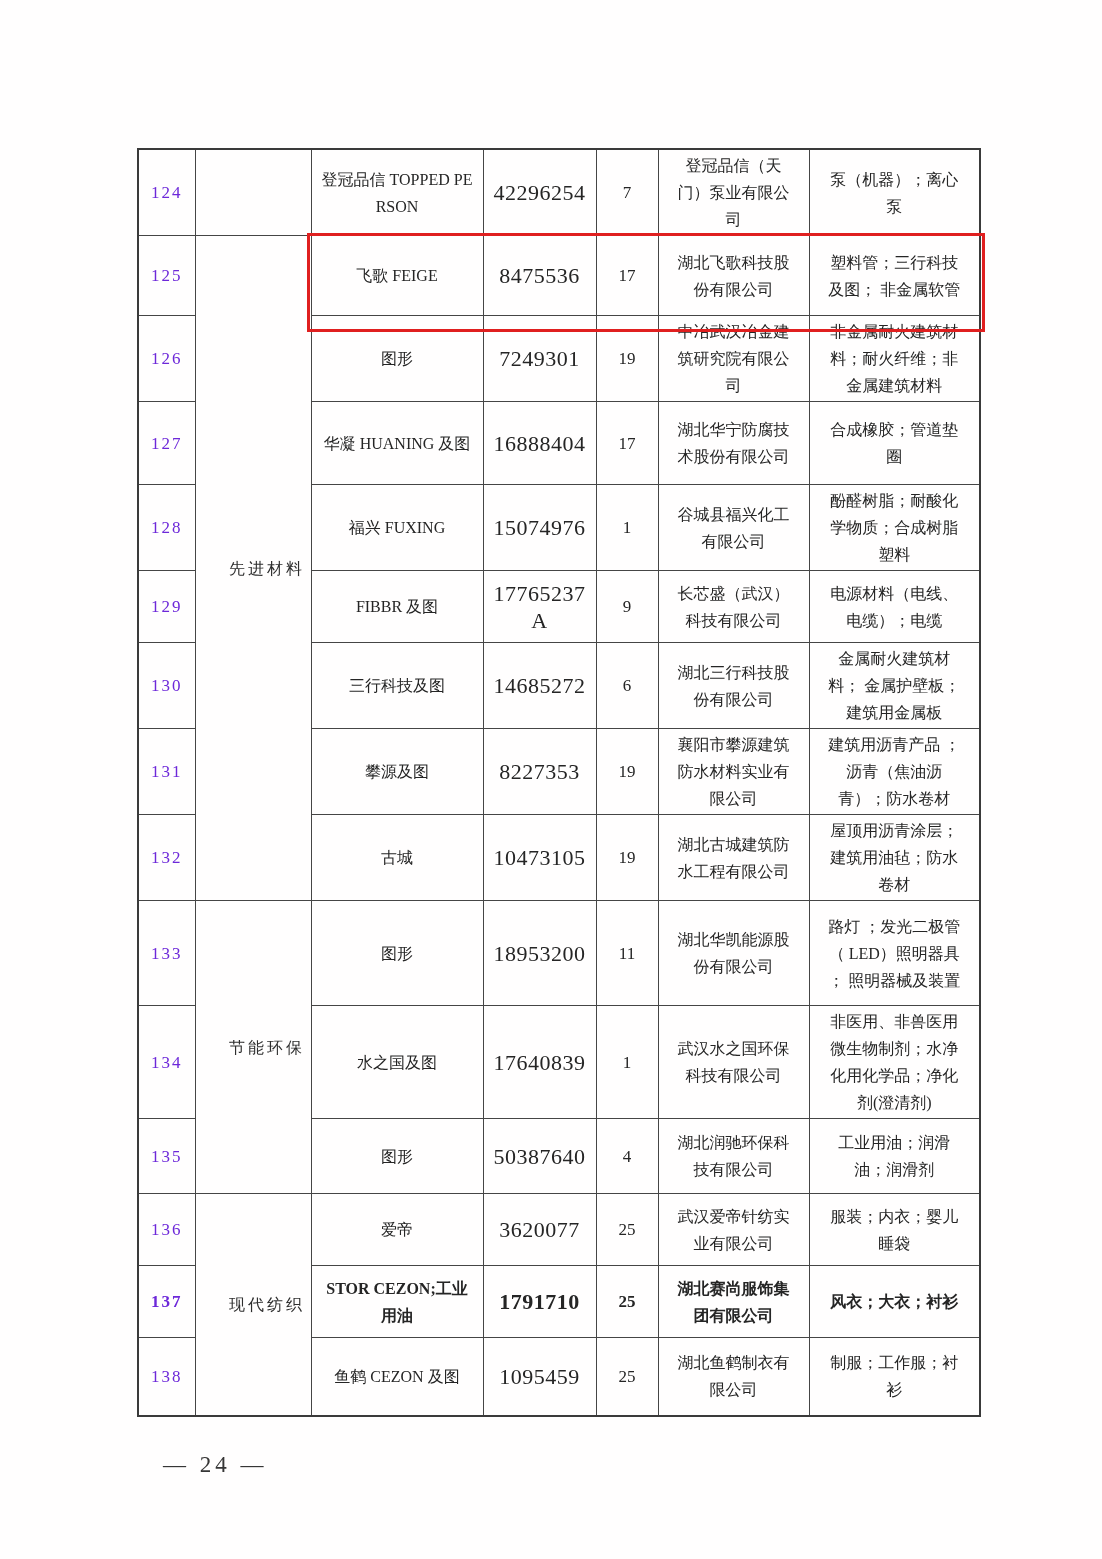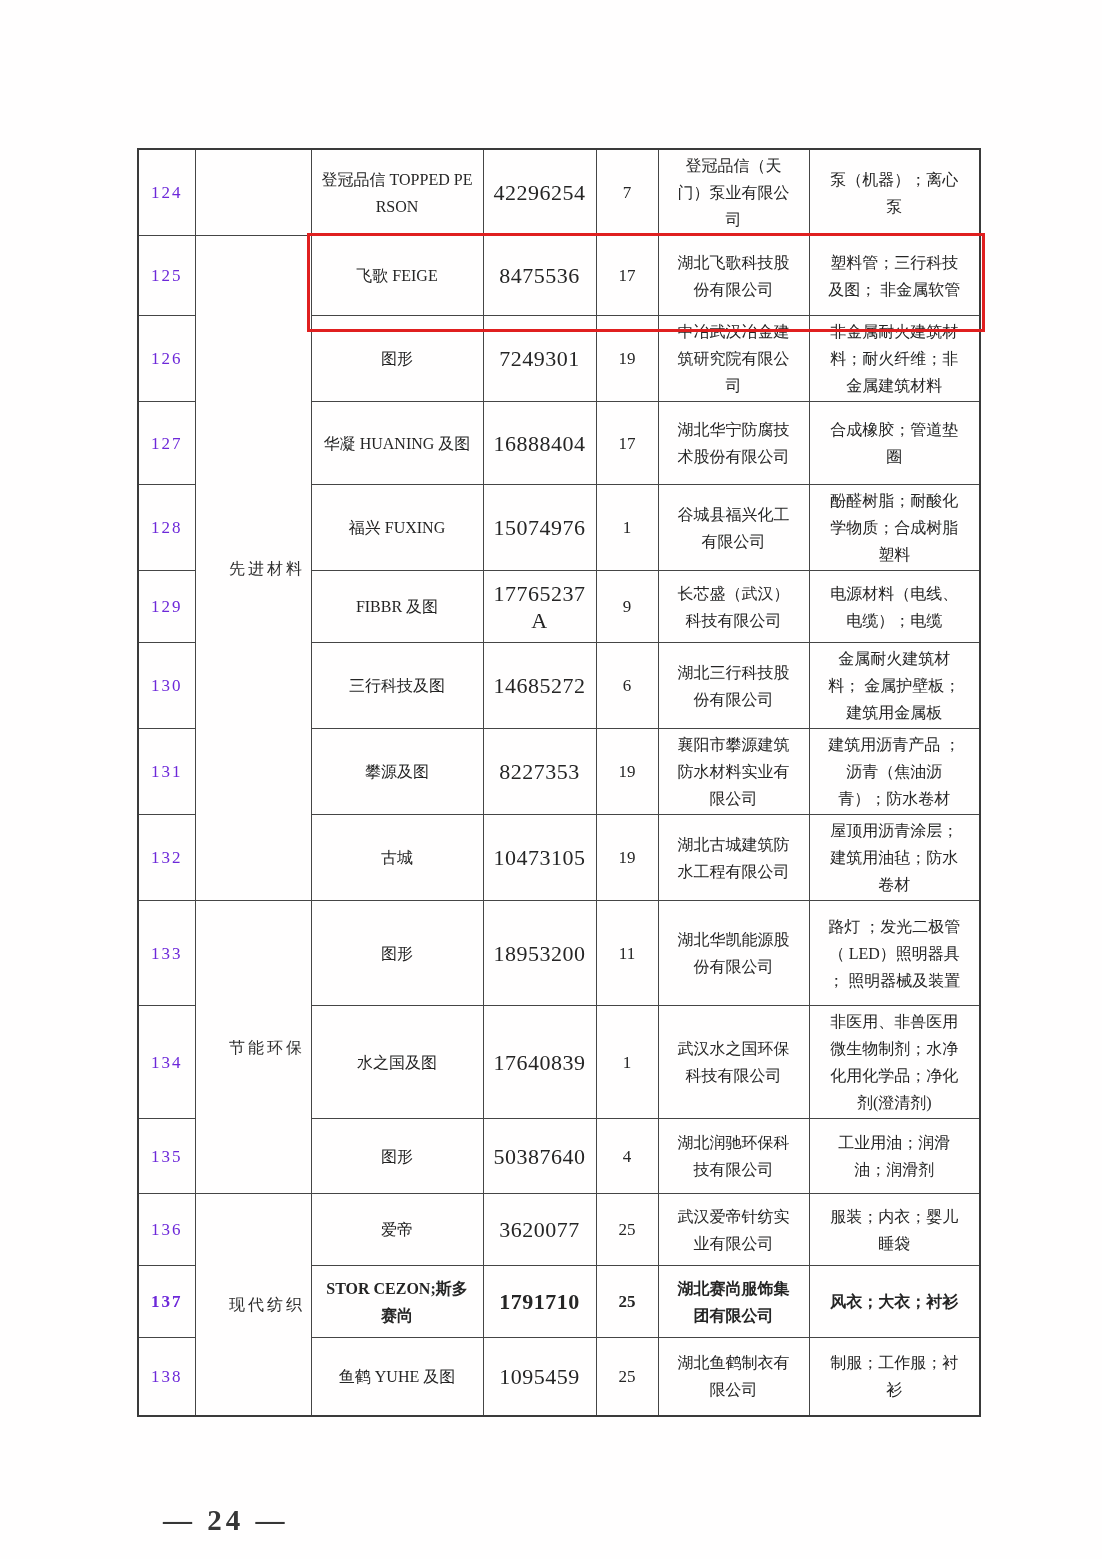--- a/index.html
+++ b/index.html
@@ -51,25 +51,24 @@
   #tm-table td.c-goods { padding: 2px 17px; margin-left: 48px; }
   #highlight-box {
     position: absolute;
     border: 3px solid #e01f1f;
     background: transparent;
     pointer-events: none;
   }
   #page-footer {
     position: absolute;
     left: 163px;
-    top: 1504px;
-    font-size: 29px;
+    top: 1452px;
+    font-size: 23px;
     letter-spacing: 4px;
     color: #363636;
-    font-weight: bold;
   }
 </style>
 </head>
 <body>
 
 <div id="page">
   <table id="tm-table">
     <colgroup>
       <col style="width:57px">
       <col style="width:116px">
@@ -183,29 +182,29 @@
           <td class="c-no">136</td>
           <td class="c-cat" rowspan="3">现代纺织</td>
           <td class="c-tm">爱帝</td>
           <td class="c-reg">3620077</td>
           <td class="c-cls">25</td>
           <td class="c-comp">武汉爱帝针纺实业有限公司</td>
           <td class="c-goods">服装；内衣；婴儿睡袋</td>
         </tr>
         <tr style="height: 72px; font-weight: bold;">
           <td class="c-no">137</td>
-          <td class="c-tm">STOR CEZON;斯多赛尚</td>
+          <td class="c-tm">STOR CEZON;工业用油</td>
           <td class="c-reg">1791710</td>
           <td class="c-cls">25</td>
           <td class="c-comp">湖北赛尚服饰集团有限公司</td>
           <td class="c-goods">风衣；大衣；衬衫</td>
         </tr>
         <tr style="height: 78px;">
           <td class="c-no">138</td>
-          <td class="c-tm">鱼鹤 YUHE 及图</td>
+          <td class="c-tm">鱼鹤 CEZON 及图</td>
           <td class="c-reg">1095459</td>
           <td class="c-cls">25</td>
           <td class="c-comp">湖北鱼鹤制衣有限公司</td>
           <td class="c-goods">制服；工作服；衬衫</td>
         </tr>
       </tbody>
   </table>
   <div id="highlight-box" style="border-color: rgb(224, 31, 31); left: 307px; top: 232.5px; width: 672px; height: 93px;"></div>
   <div id="page-footer">— 24 —</div>
 </div>

